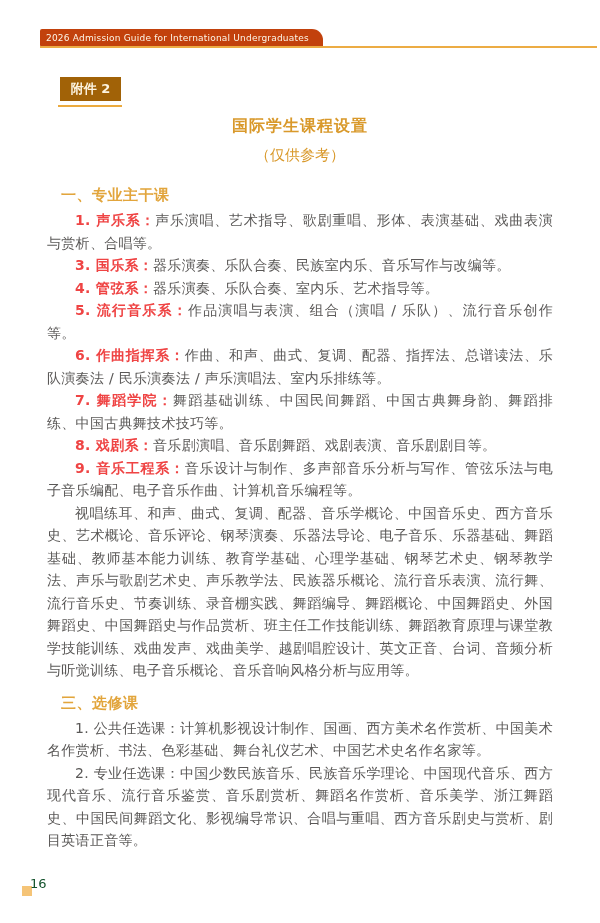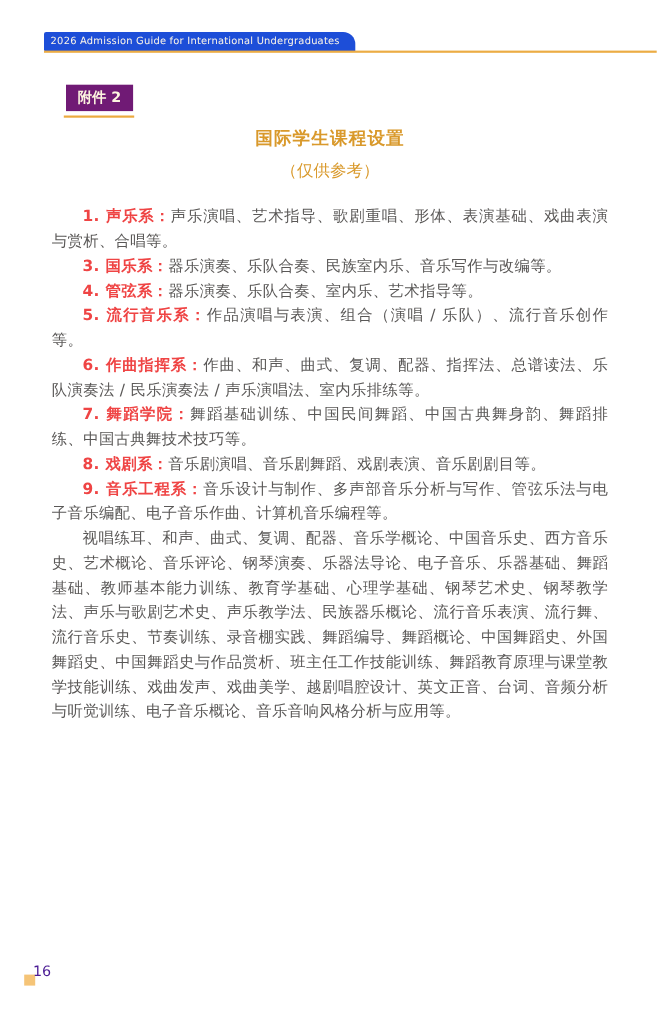--- a/index.html
+++ b/index.html
@@ -17,21 +17,21 @@
     font-family: "DejaVu Sans", "Liberation Sans", sans-serif;
   }
 
   
   .header-tab {
     position: absolute;
     left: 40px;
     top: 29px;
     height: 18px;
     padding: 0 14px 0 6px;
-    background: #1d4ed8;
+    background: #c2410c;
     border-radius: 2px 11px 0 2px;
     display: flex;
     align-items: center;
   }
   .header-tab span {
     color: #FDF6E8;
     font-size: 9px;
     letter-spacing: 0.2px;
     white-space: nowrap;
   }
@@ -44,21 +44,21 @@
     background: #ECAC44;
   }
 
   
   .badge {
     position: absolute;
     left: 60px;
     top: 77px;
     width: 61px;
     height: 24px;
-    background: #701a75;
+    background: #a16207;
     color: #FDF4E0;
     font-size: 13px;
     font-weight: bold;
     display: flex;
     align-items: center;
     justify-content: center;
   }
   .badge-underline {
     position: absolute;
     left: 58px;
@@ -141,41 +141,42 @@
     top: 12px;
     width: 10px;
     height: 10px;
     background: #F5C477;
   }
   .page-num {
     position: absolute;
     left: 8px;
     top: 2px;
     font-size: 13px;
-    color: #4c1d95;
+    color: #14532d;
   }
 </style>
 </head>
 <body>
 
 <div class="page">
 
   <div class="header-tab">
     <span>2026 Admission Guide for International Undergraduates</span>
   </div>
   <div class="header-rule"></div>
 
   <div class="badge">附件 2</div>
   <div class="badge-underline"></div>
 
   <h1 class="title">国际学生课程设置</h1>
   <div class="subtitle">（仅供参考）</div>
 
   <div class="content" id="sections">
   <section class="doc-section">
+    <h2 class="section-heading">一、专业主干课</h2>
 
   <p class="para"><b class="item-label">1. 声乐系：</b><span class="item-text">声乐演唱、艺术指导、歌剧重唱、形体、表演基础、戏曲表演与赏析、合唱等。</span></p>
 
 
   <p class="para"><b class="item-label">3. 国乐系：</b><span class="item-text">器乐演奏、乐队合奏、民族室内乐、音乐写作与改编等。</span></p>
 
   <p class="para"><b class="item-label">4. 管弦系：</b><span class="item-text">器乐演奏、乐队合奏、室内乐、艺术指导等。</span></p>
 
   <p class="para"><b class="item-label">5. 流行音乐系：</b><span class="item-text">作品演唱与表演、组合（演唱 / 乐队）、流行音乐创作等。</span></p>
 
@@ -185,20 +186,27 @@
 
   <p class="para"><b class="item-label">8. 戏剧系：</b><span class="item-text">音乐剧演唱、音乐剧舞蹈、戏剧表演、音乐剧剧目等。</span></p>
 
   <p class="para"><b class="item-label">9. 音乐工程系：</b><span class="item-text">音乐设计与制作、多声部音乐分析与写作、管弦乐法与电子音乐编配、电子音乐作曲、计算机音乐编程等。</span></p>
 </section>
 
   <section class="doc-section">
   <p class="para">视唱练耳、和声、曲式、复调、配器、音乐学概论、中国音乐史、西方音乐史、艺术概论、音乐评论、钢琴演奏、乐器法导论、电子音乐、乐器基础、舞蹈基础、教师基本能力训练、教育学基础、心理学基础、钢琴艺术史、钢琴教学法、声乐与歌剧艺术史、声乐教学法、民族器乐概论、流行音乐表演、流行舞、流行音乐史、节奏训练、录音棚实践、舞蹈编导、舞蹈概论、中国舞蹈史、外国舞蹈史、中国舞蹈史与作品赏析、班主任工作技能训练、舞蹈教育原理与课堂教学技能训练、戏曲发声、戏曲美学、越剧唱腔设计、英文正音、台词、音频分析与听觉训练、电子音乐概论、音乐音响风格分析与应用等。</p>
       </section>
 
+  <section class="doc-section">
+    <h2 class="section-heading">三、选修课</h2>
+
+  <p class="para"><span class="item-text">1. 公共任选课：计算机影视设计制作、国画、西方美术名作赏析、中国美术名作赏析、书法、色彩基础、舞台礼仪艺术、中国艺术史名作名家等。</span></p>
+
+  <p class="para"><span class="item-text">2. 专业任选课：中国少数民族音乐、民族音乐学理论、中国现代音乐、西方现代音乐、流行音乐鉴赏、音乐剧赏析、舞蹈名作赏析、音乐美学、浙江舞蹈史、中国民间舞蹈文化、影视编导常识、合唱与重唱、西方音乐剧史与赏析、剧目英语正音等。</span></p>
+</section>
 </div>
 
   <div class="footer">
     <span class="page-square"></span>
     <span class="page-num">16</span>
   </div>
 
 </div>
 
 </body></html>

